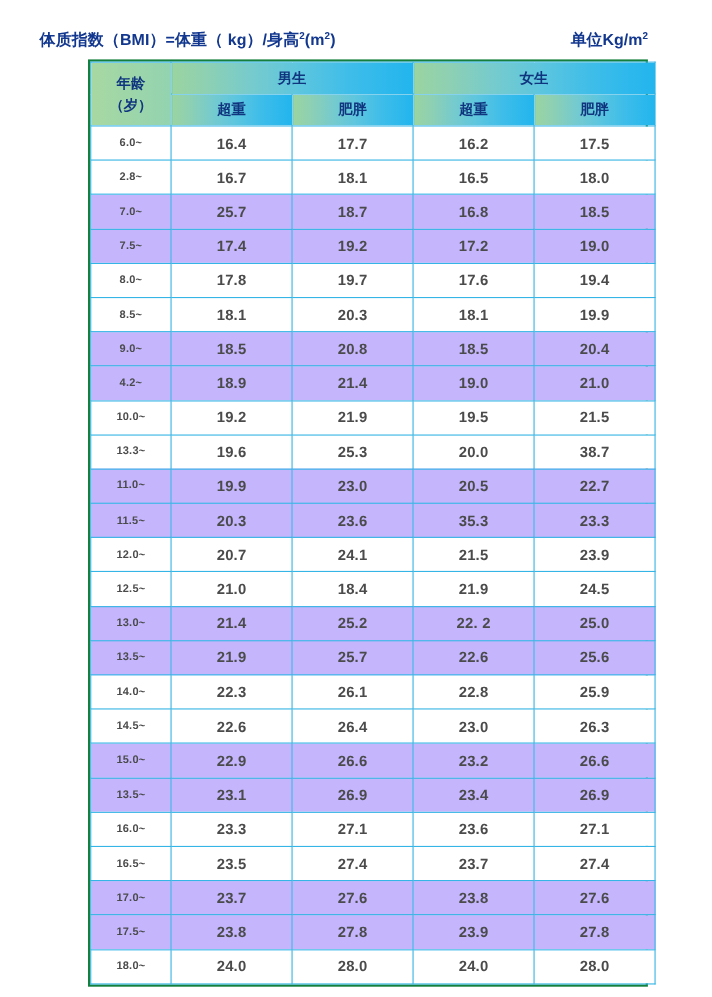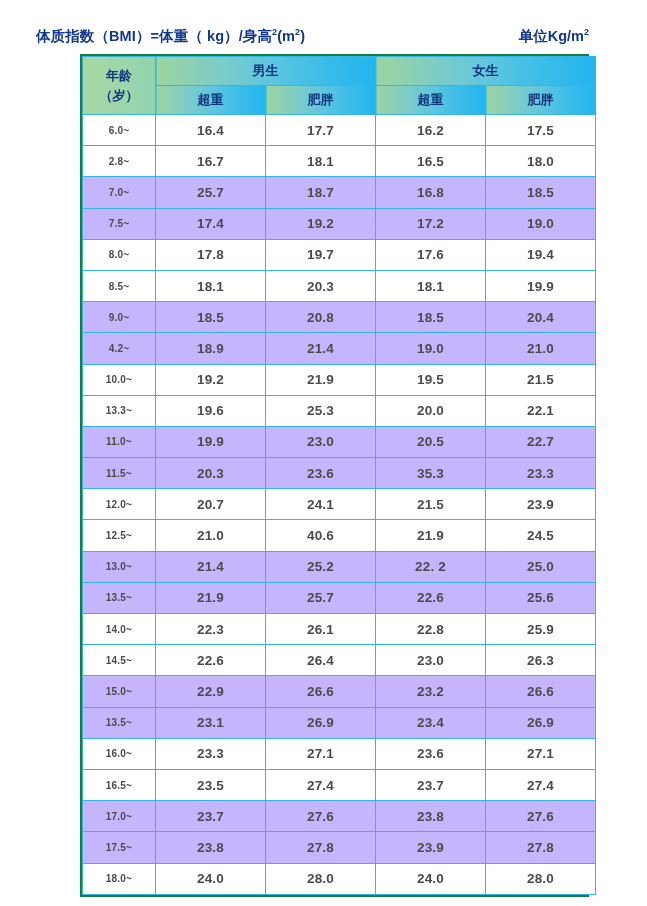--- a/index.html
+++ b/index.html
@@ -221,21 +221,21 @@
             <td>19.2</td>
             <td>21.9</td>
             <td>19.5</td>
             <td>21.5</td>
           </tr>
           <tr class="plain">
             <td class="age-col">13.3~</td>
             <td>19.6</td>
             <td>25.3</td>
             <td>20.0</td>
-            <td>22.1</td>
+            <td>38.7</td>
           </tr>
           <tr class="shade">
             <td class="age-col">11.0~</td>
             <td>19.9</td>
             <td>23.0</td>
             <td>20.5</td>
             <td>22.7</td>
           </tr>
           <tr class="shade">
             <td class="age-col">11.5~</td>
@@ -247,21 +247,21 @@
           <tr class="plain">
             <td class="age-col">12.0~</td>
             <td>20.7</td>
             <td>24.1</td>
             <td>21.5</td>
             <td>23.9</td>
           </tr>
           <tr class="plain">
             <td class="age-col">12.5~</td>
             <td>21.0</td>
-            <td>40.6</td>
+            <td>18.4</td>
             <td>21.9</td>
             <td>24.5</td>
           </tr>
           <tr class="shade">
             <td class="age-col">13.0~</td>
             <td>21.4</td>
             <td>25.2</td>
             <td>22. 2</td>
             <td>25.0</td>
           </tr>

